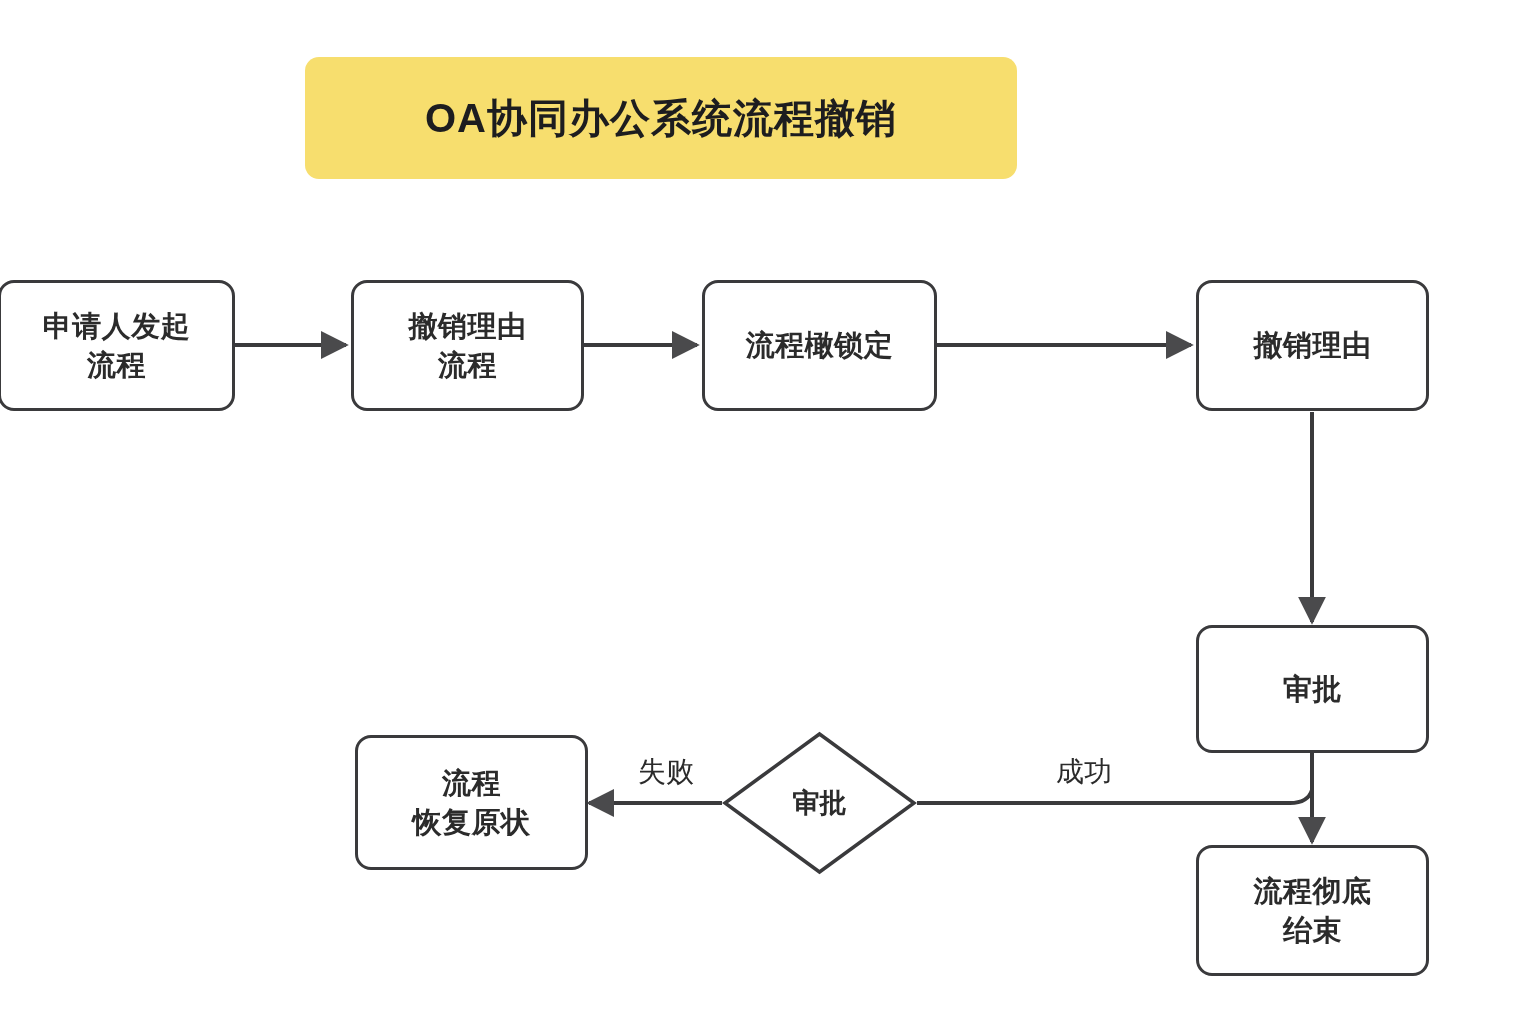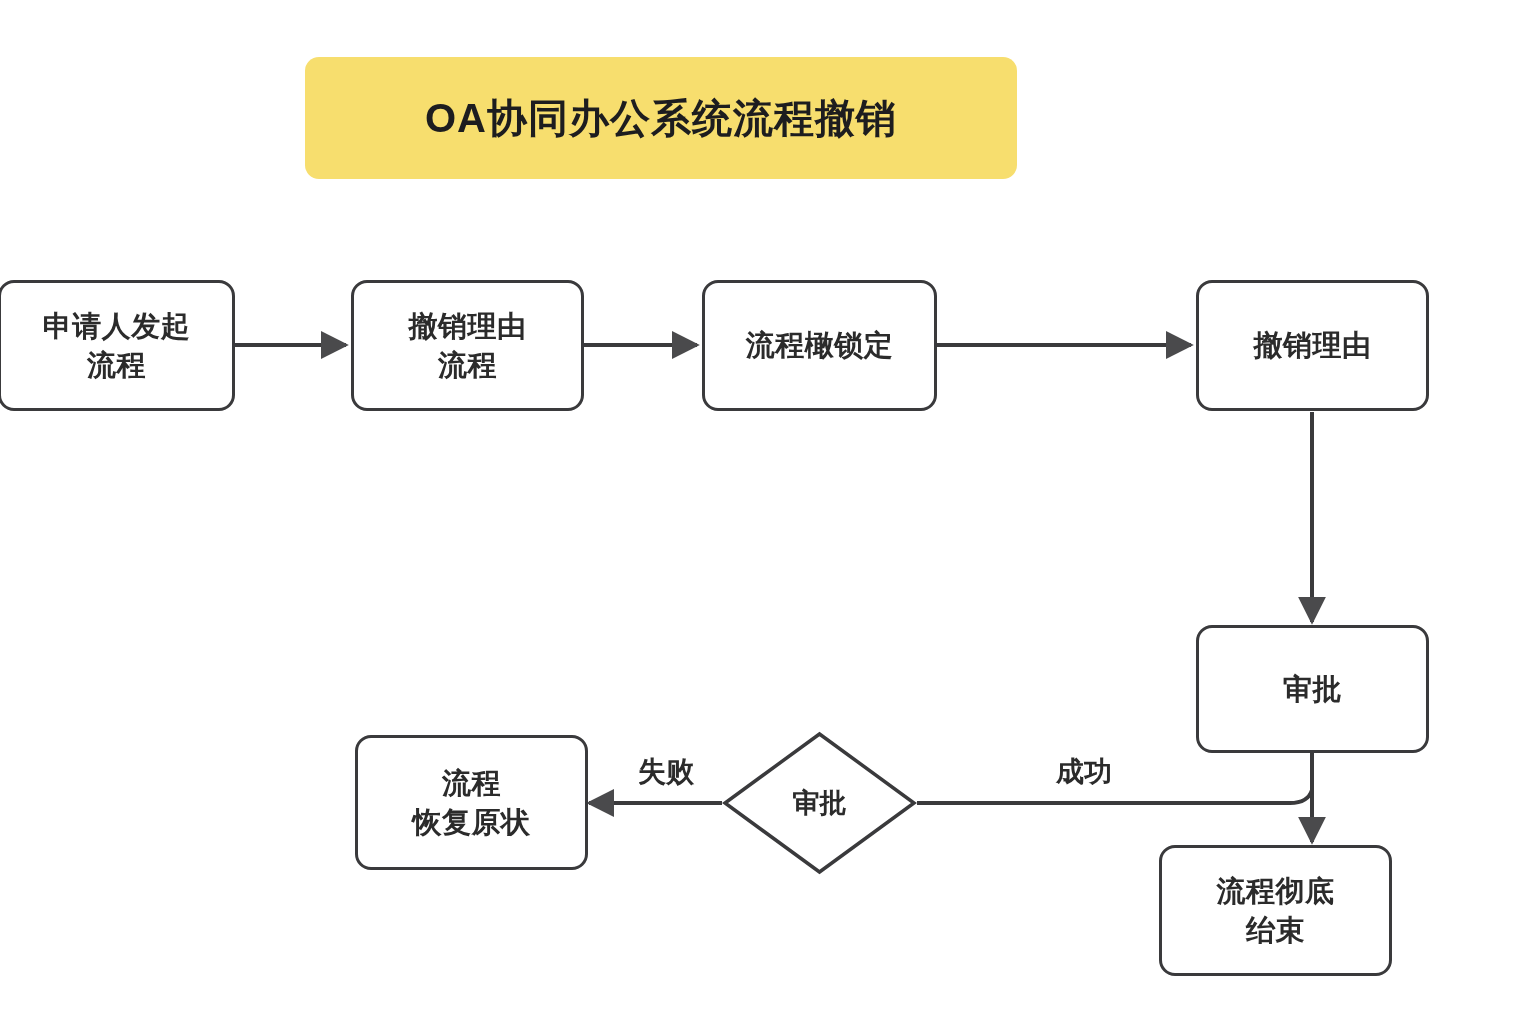--- a/index.html
+++ b/index.html
@@ -70,21 +70,21 @@
     display: flex;
     align-items: center;
     justify-content: center;
     font-size: 27px;
     font-weight: 700;
     color: #2b2b2b;
   }
   .edge-label {
     position: absolute;
     font-size: 28px;
-    font-weight: 700;
+    font-weight: 400;
     color: #2b2b2b;
     white-space: nowrap;
   }
 </style>
 </head>
 <body>
 
 <div id="canvas">
 
   <div class="banner" style="left:305px; top:57px; width:712px; height:122px; background:#F7DE6E; font-size:40px;">
@@ -128,20 +128,20 @@
   <div class="diamond-wrap" style="left:722px; top:731px; width:195px; height:144px;">
     <svg width="195" height="144" viewBox="0 0 195 144" xmlns="http://www.w3.org/2000/svg">
       <polygon points="97.5,3 192,72 97.5,141 3,72" fill="#ffffff" stroke="#3a3a3c" stroke-width="3.5"></polygon>
     </svg>
     <div class="diamond-label">审批</div>
   </div>
 
   <div class="node process" style="left:355px; top:735px; width:233px; height:135px;">流程
 恢复原状</div>
 
-  <div class="node process" style="left:1159px; top:845px; width:233px; height:131px;">流程彻底
+  <div class="node process" style="left:1196px; top:845px; width:233px; height:131px;">流程彻底
 绐束</div>
 
   <div class="edge-label" style="left:638px; top:753px;">失败</div>
 
   <div class="edge-label" style="left:1056px; top:753px;">成功</div>
 
 </div>
 
 </body></html>

